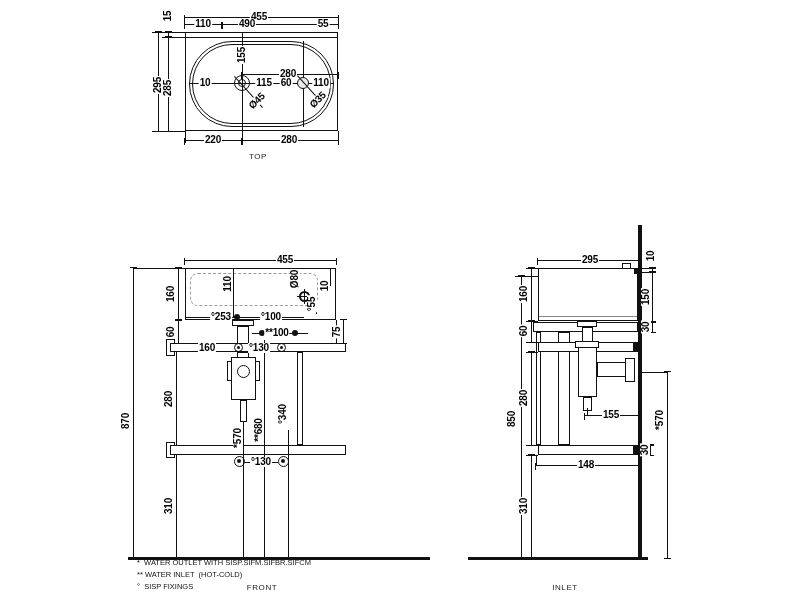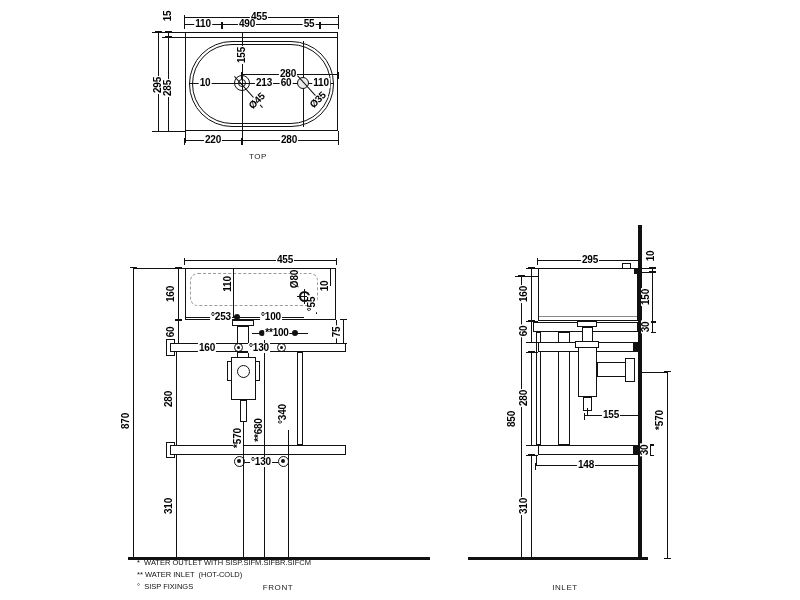--- a/index.html
+++ b/index.html
@@ -56,27 +56,27 @@
     <i class="lh" style="left:152px;top:131px;width:33px"></i>
     <i class="lh" style="left:162px;top:37px;width:23px"></i>
     <i class="dlh" style="left:242px;top:74px;width:96px"></i>
     <i class="dlh" style="left:185px;top:140px;width:57px"></i>
     <i class="dlh" style="left:242px;top:140px;width:96px"></i>
     <i class="lv" style="left:185px;top:131px;height:12px"></i>
     <i class="lv" style="left:338px;top:131px;height:12px"></i>
     <span class="dim" style="left:259px;top:17px">455</span>
     <span class="dim" style="left:203px;top:24px">110</span>
     <span class="dim" style="left:247px;top:24px">490</span>
-    <span class="dim" style="left:309px;top:24px">55</span>
+    <span class="dim" style="left:323px;top:24px">55</span>
     <span class="dim rot" style="left:168px;top:16px">15</span>
     <span class="dim rot" style="left:158px;top:85px">295</span>
     <span class="dim rot" style="left:168px;top:88px">285</span>
     <span class="dim" style="left:205px;top:83px">10</span>
     <span class="dim rot" style="left:242px;top:55px">155</span>
-    <span class="dim" style="left:264px;top:83px">213</span>
+    <span class="dim" style="left:264px;top:83px">115</span>
     <span class="dim" style="left:288px;top:74px">280</span>
     <span class="dim" style="left:286px;top:83px">60</span>
     <span class="dim" style="left:321px;top:83px">110</span>
     <span class="dim r45" style="left:257px;top:101px">Ø45</span>
     <span class="dim r45" style="left:318px;top:100px">Ø35</span>
     <span class="dim" style="left:213px;top:140px">220</span>
     <span class="dim" style="left:289px;top:140px">280</span>
     <span class="cap" style="left:258px;top:152px">TOP</span>
   </section>
 
@@ -142,21 +142,21 @@
     <span class="dim rot" style="left:337px;top:332px">75</span>
     <span class="dim" style="left:207px;top:348px">160</span>
     <span class="dim" style="left:259px;top:348px">°130</span>
     <span class="dim rot" style="left:169px;top:399px">280</span>
     <span class="dim rot" style="left:126px;top:421px">870</span>
     <span class="dim rot" style="left:238px;top:438px">*570</span>
     <span class="dim rot" style="left:259px;top:430px">**680</span>
     <span class="dim rot" style="left:283px;top:414px">°340</span>
     <span class="dim" style="left:261px;top:462px">°130</span>
     <span class="dim rot" style="left:169px;top:506px">310</span>
-    <span class="cap" style="left:278px;top:583px">FRONT</span>
+    <span class="cap" style="left:262px;top:583px">FRONT</span>
   </section>
 
   <section>
     <i class="blk" style="left:638px;top:225px;width:4px;height:335px"></i>
     <i class="dlh" style="left:538px;top:260px;width:100px"></i>
     <i class="l" style="left:538px;top:268px;width:100px;height:53px"></i>
     <i class="lh thin" style="left:539px;top:316px;width:98px"></i>
     <i class="l tr" style="left:622px;top:263px;width:9px;height:6px"></i>
     <i class="l" style="left:536px;top:332px;width:5px;height:113px"></i>
     <i class="l" style="left:558px;top:332px;width:12px;height:113px"></i>

